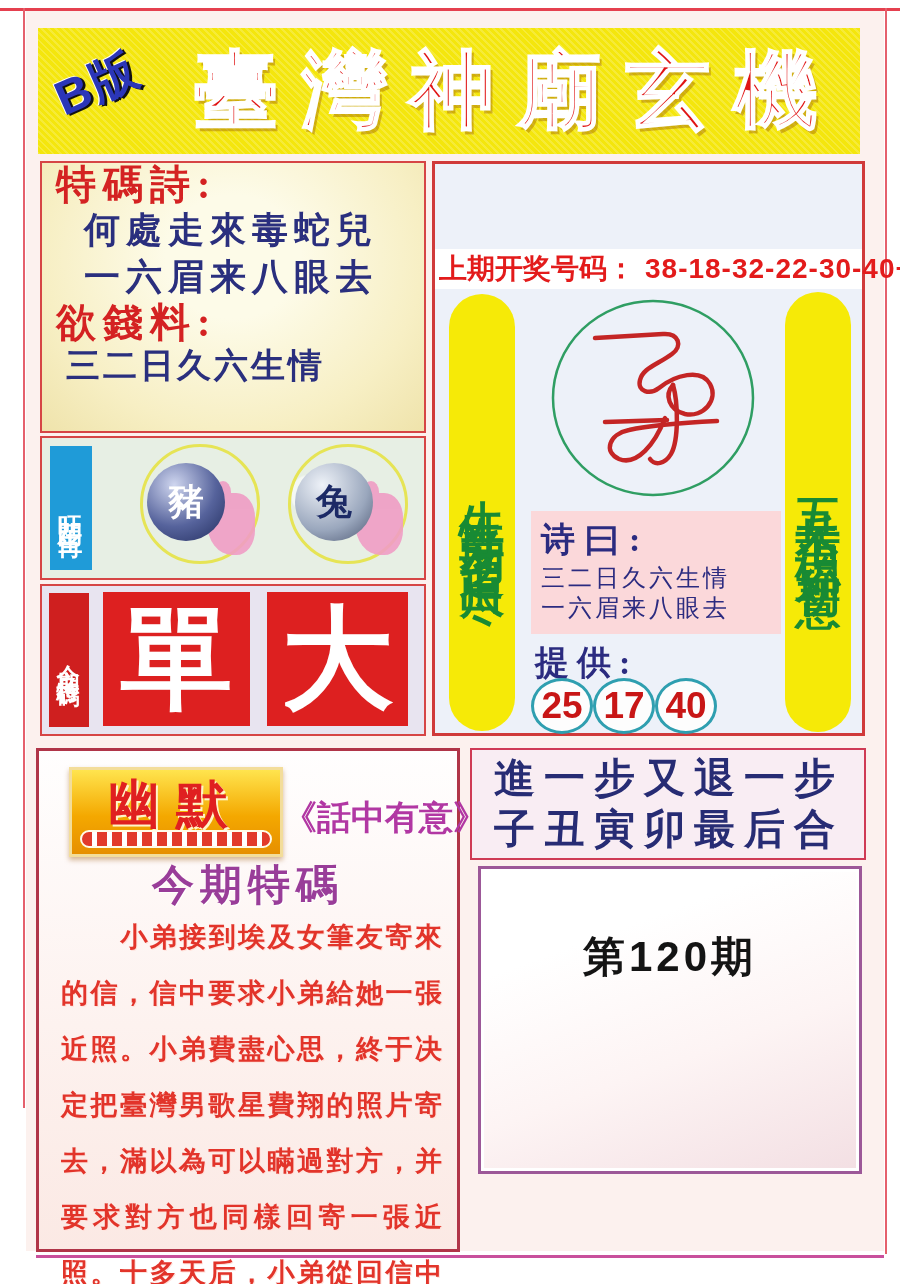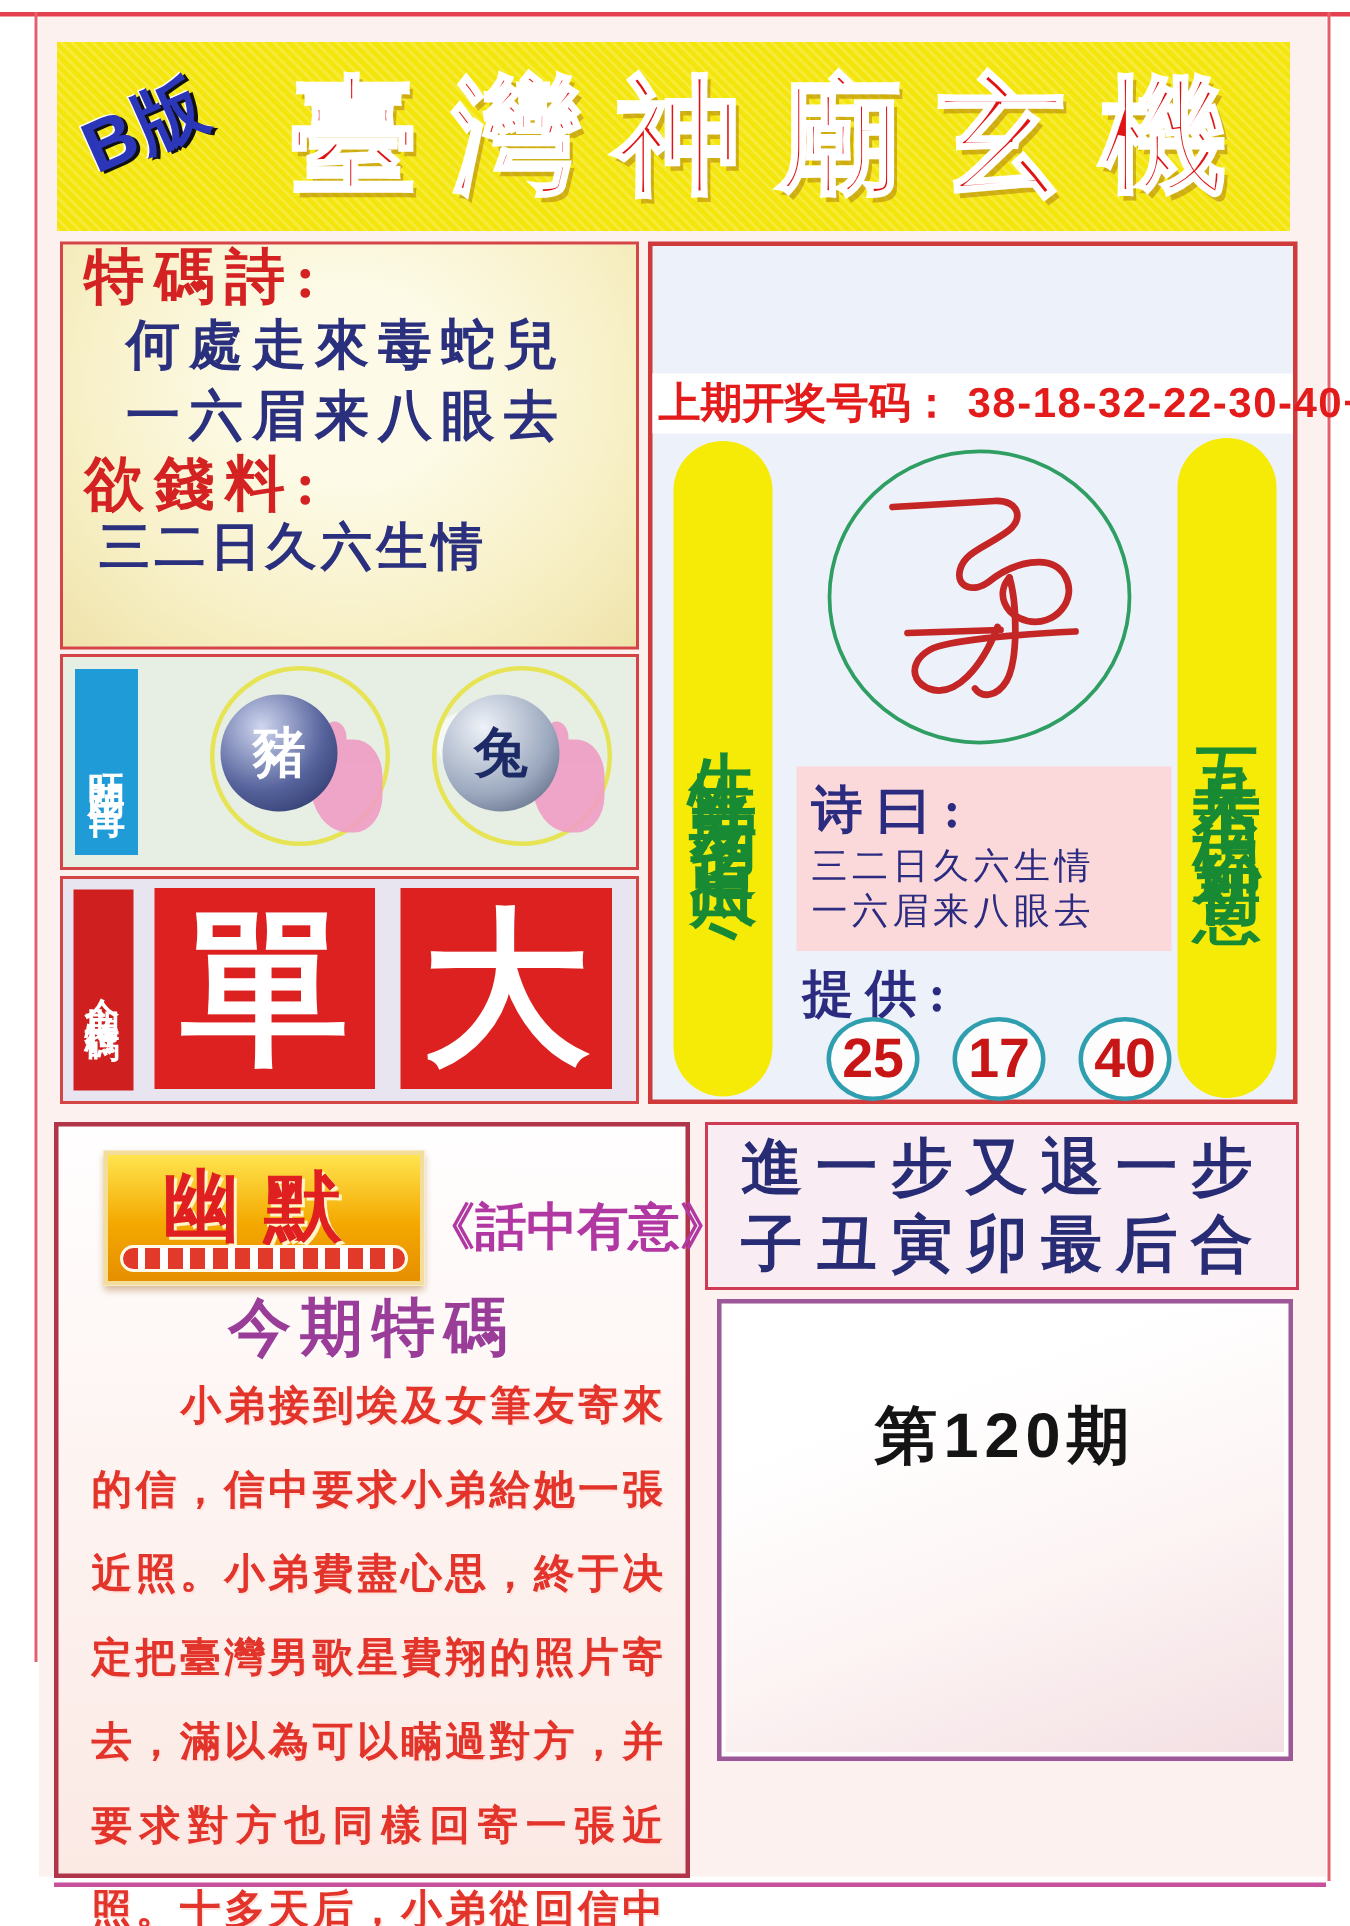--- a/index.html
+++ b/index.html
@@ -86,21 +86,21 @@
   .scroll.left { left:14px; top:130px; height:437px; }
   .scroll.right { left:350px; top:128px; height:440px; }
   .oracle-circle { position:absolute; left:112px; top:130px; width:212px; height:212px; }
   .poem-pink { position:absolute; left:96px; top:347px; width:250px; height:123px;
     background:#fbd8da; padding:6px 10px; }
   .poem-pink .plabel { color:#2b2b80; font-size:34px; font-weight:bold; letter-spacing:10px; }
   .poem-pink .pline { color:#2b2b80; font-size:24px; font-weight:normal; letter-spacing:3px;
     white-space:nowrap; line-height:1.25; }
   .provide { position:absolute; left:100px; top:476px; color:#2b2b80; font-size:34px;
     font-weight:bold; letter-spacing:8px; }
-  .numrow { position:absolute; left:116px; top:514px; width:260px; display:flex; gap:22px; }
+  .numrow { position:absolute; left:96px; top:514px; width:260px; display:flex; }
   .numcircle { width:62px; height:56px; border:3px solid #2f9fb0; border-radius:50%;
     background:#fdfdfd; display:flex; align-items:center; justify-content:center;
     font-size:37px; font-weight:bold; color:#c81616; font-family:"Liberation Sans",sans-serif; }
 
   
   .humor-box { position:absolute; left:36px; top:748px; width:424px; height:504px;
     border:3px solid #b03548;
     background:linear-gradient(180deg,#fffefe,#fdf2ef 55%,#fbe9e4); }
   .humor-badge { position:absolute; left:30px; top:16px; width:214px; height:90px;
     background:linear-gradient(180deg,#ffe44e,#f4a800 55%,#e68f00);

